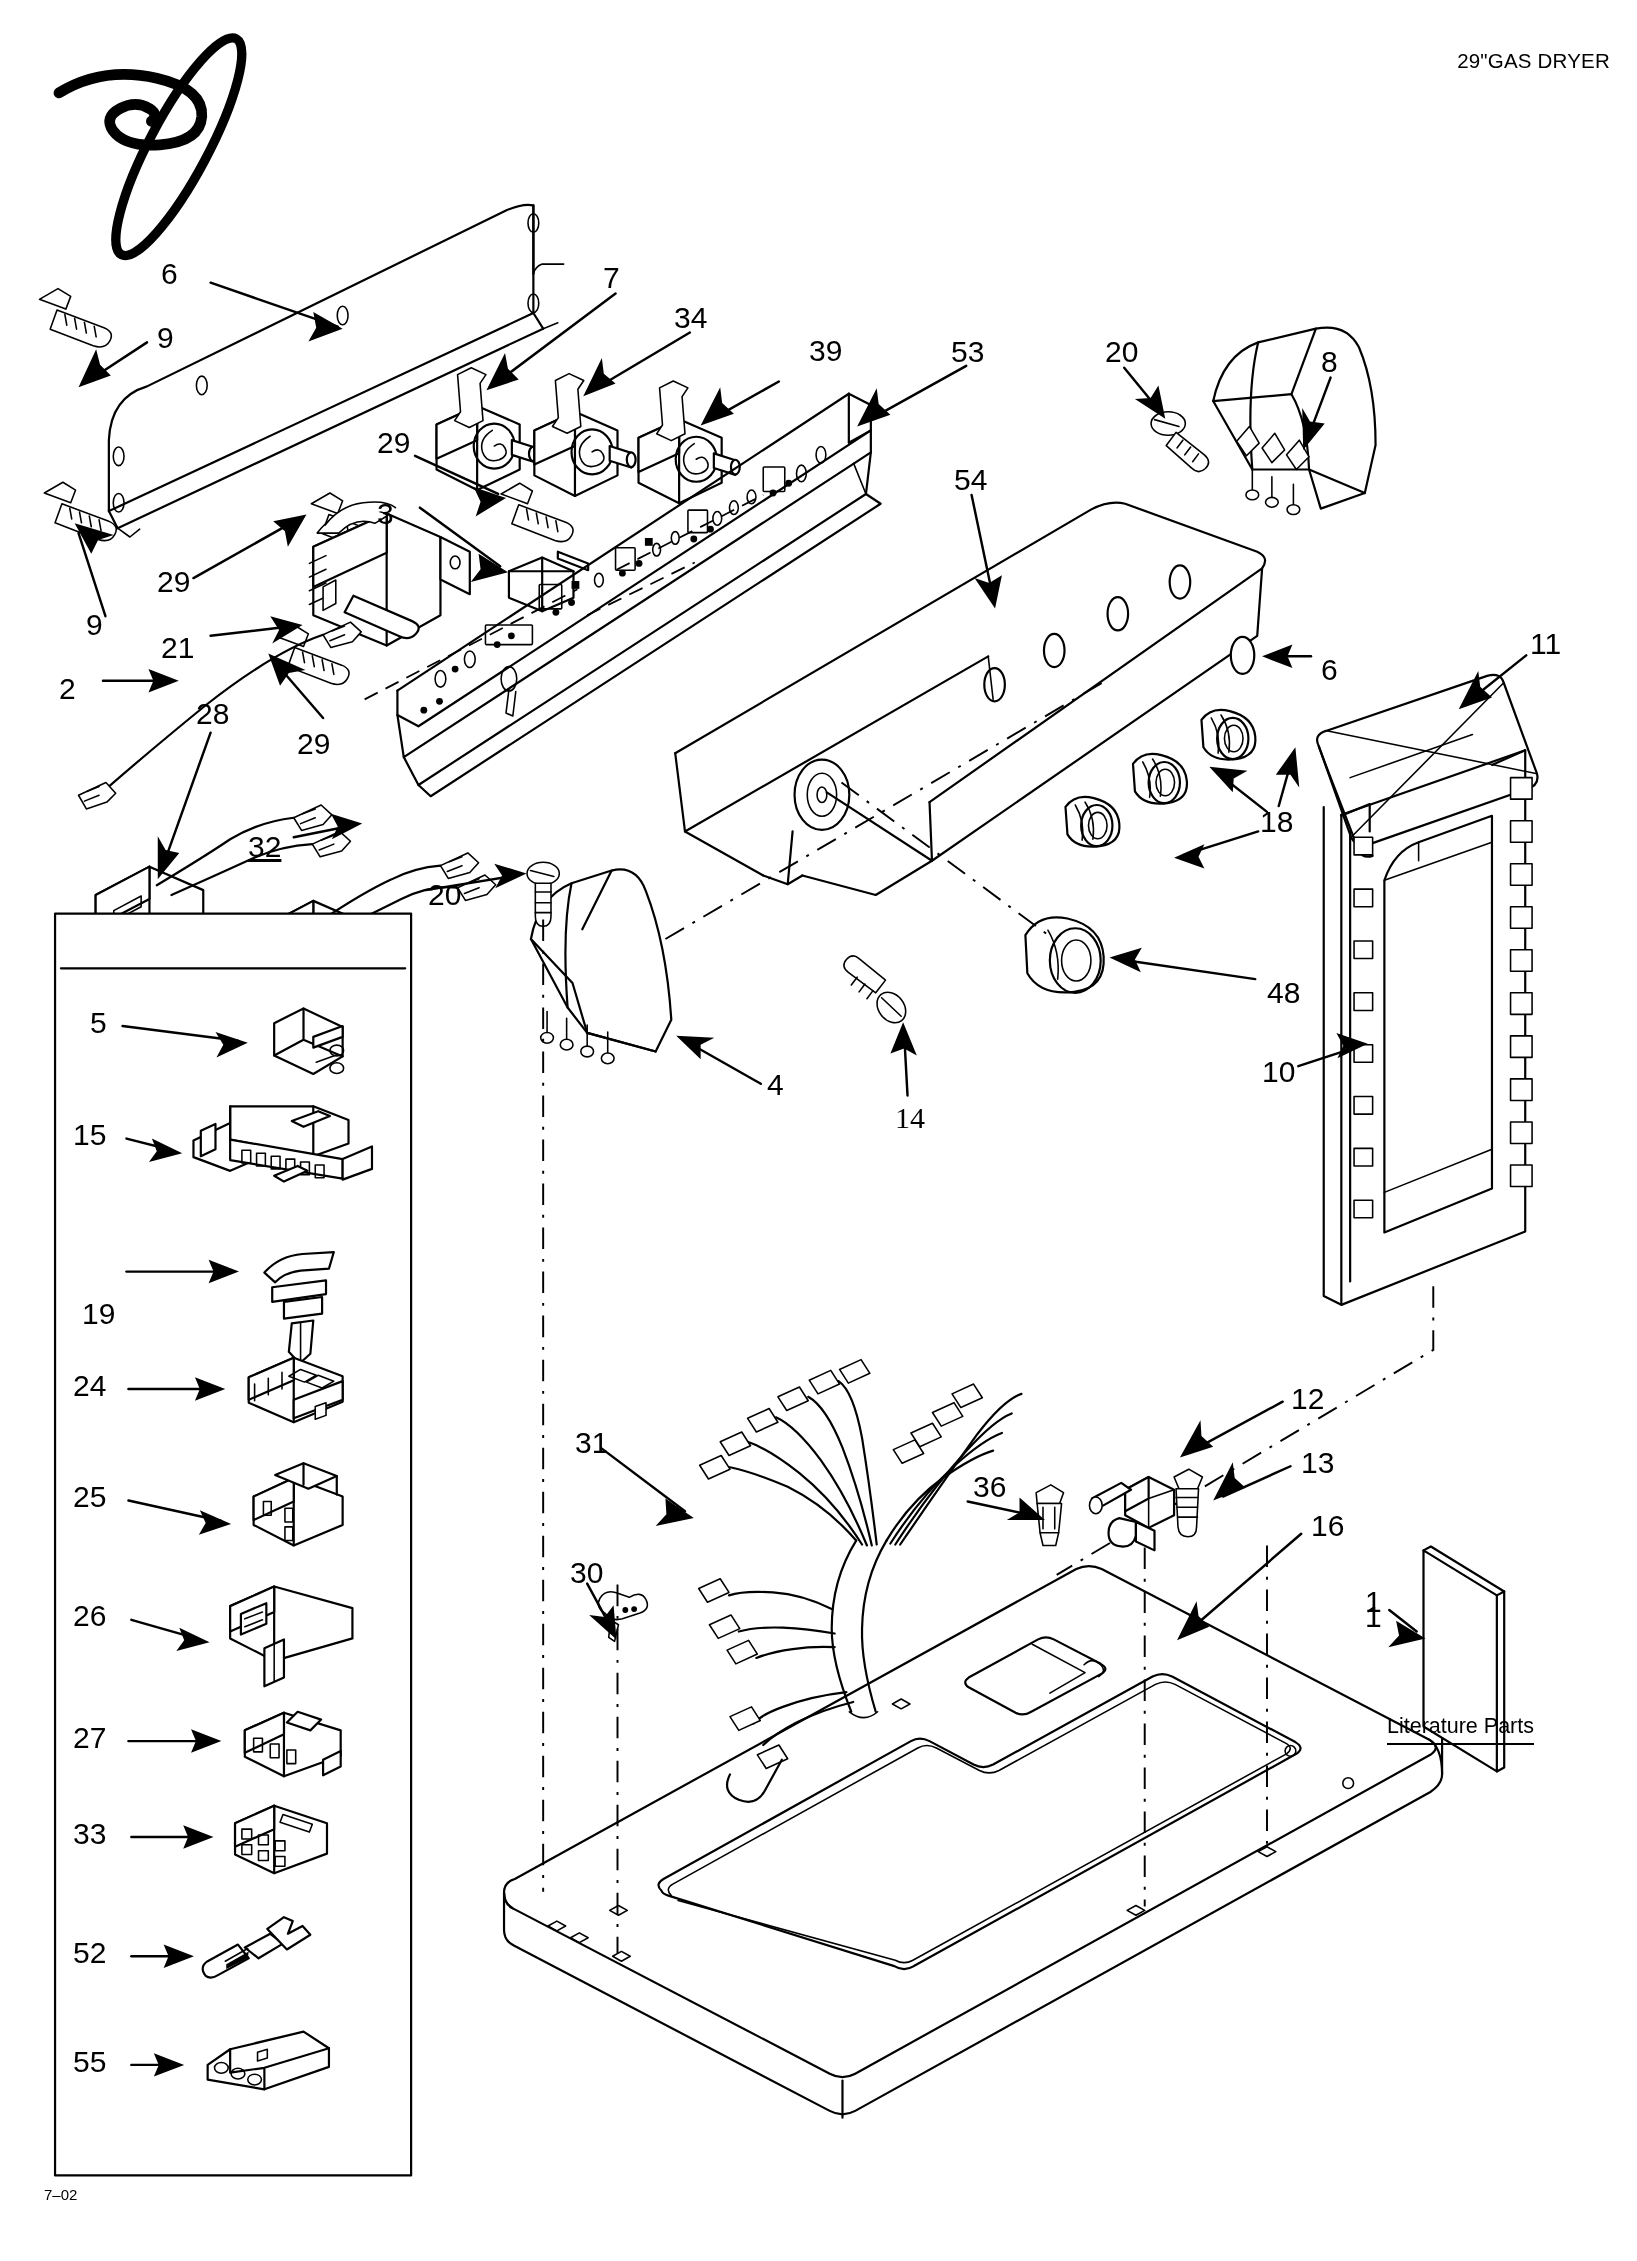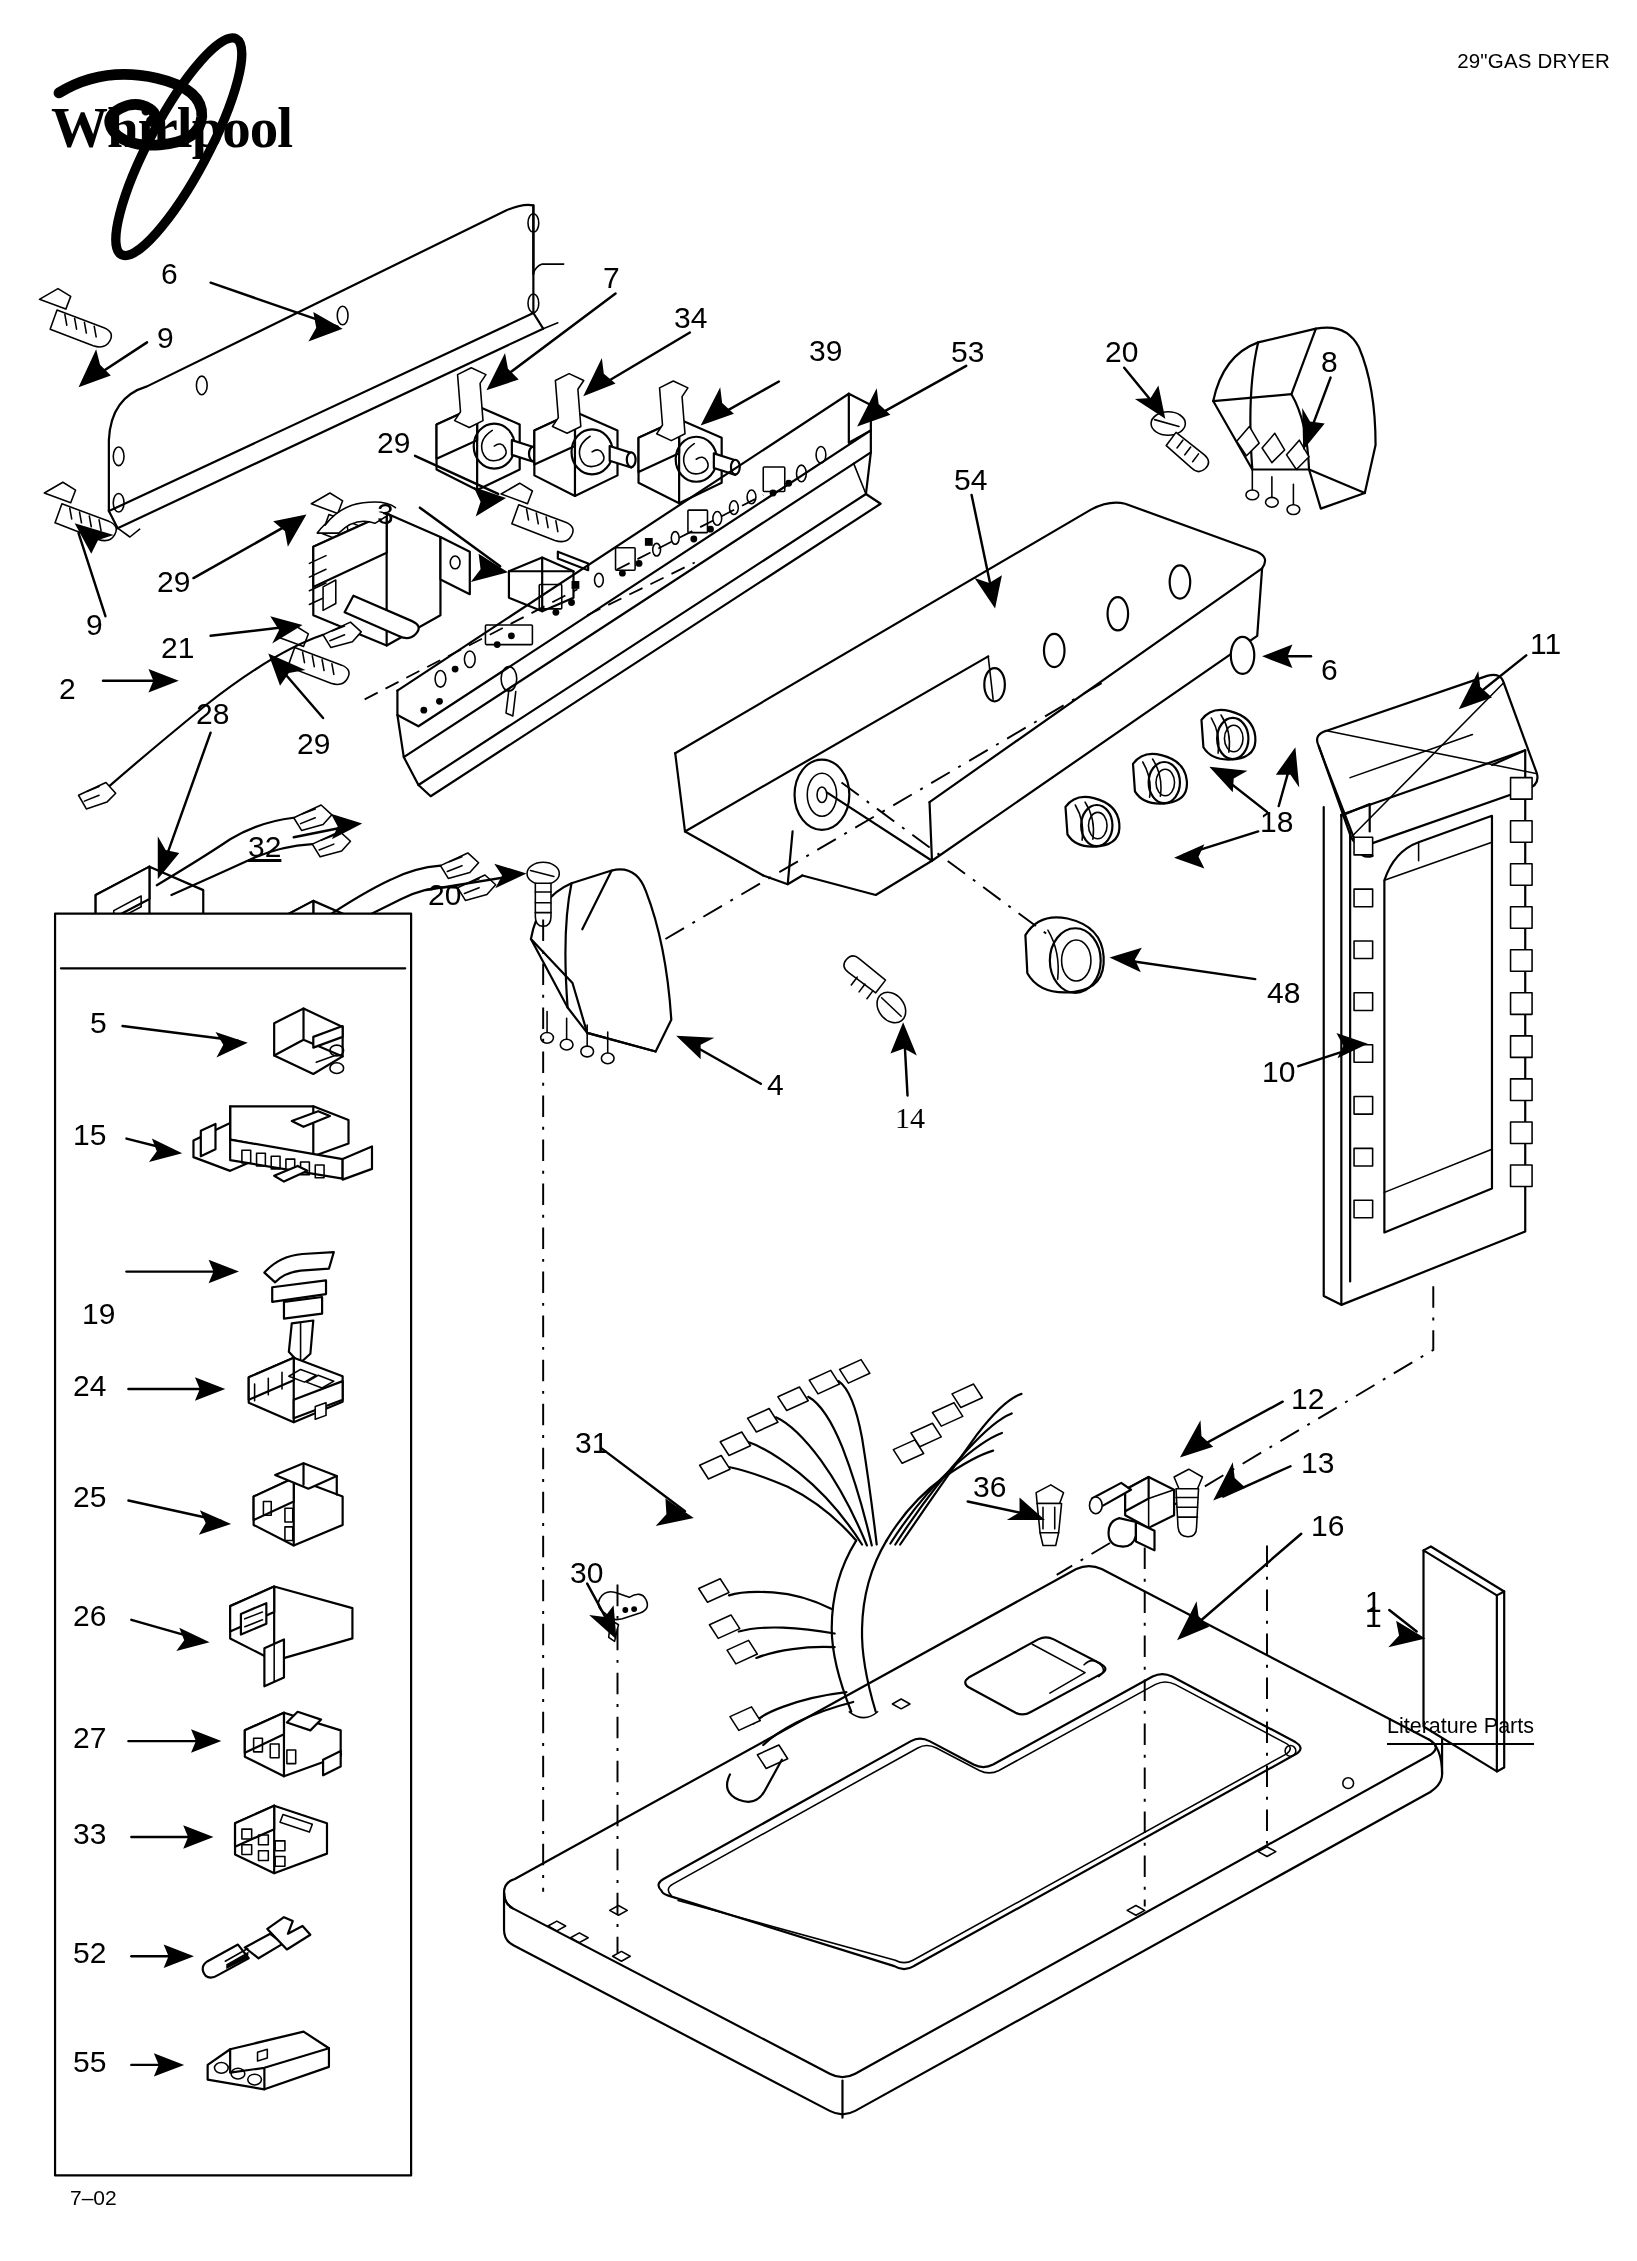--- a/index.html
+++ b/index.html
@@ -11,41 +11,40 @@
   .ln-t{fill:none;stroke:#000;stroke-width:3.2;stroke-linecap:round;stroke-linejoin:round;}
   .dash{fill:none;stroke:#000;stroke-width:4;stroke-dasharray:44 20 6 20;stroke-linecap:butt;}
   .dash2{fill:none;stroke:#000;stroke-width:3.6;stroke-dasharray:30 18;stroke-linecap:butt;}
   .wht{fill:#fff;stroke:#000;stroke-width:4.5;stroke-linejoin:round;stroke-linecap:round;}
   .wht-t{fill:#fff;stroke:#000;stroke-width:3.2;stroke-linejoin:round;stroke-linecap:round;}
   .blk{fill:#000;}
   .lead{fill:none;stroke:#000;stroke-width:5;stroke-linecap:round;}
   .num{position:absolute;font-size:30px;font-weight:400;line-height:1;
        font-family:"Liberation Sans",sans-serif;white-space:nowrap;}
   .hdr{position:absolute;font-size:20.5px;letter-spacing:0.2px;white-space:nowrap;}
-  .foot{position:absolute;font-size:21px;white-space:nowrap;margin-left:26px;}
+  .foot{position:absolute;font-size:15px;white-space:nowrap;}
   .boxtitle{position:absolute;font-size:19.6px;letter-spacing:0.7px;white-space:nowrap;}
   .litlab{position:absolute;font-size:21.5px;white-space:nowrap;
           border-bottom:2.4px solid #000;padding-bottom:3.9px;}
   .logotxt{position:absolute;font-family:"Liberation Serif",serif;font-weight:700;
            font-size:57px;letter-spacing:-1px;white-space:nowrap;}
 </style>
 </head>
 <body>
 
 <div id="sheet">
 
   <div class="hdr" style="right:28px;top:49px;">29"GAS DRYER</div>
 
   <div class="foot" style="left:44px;top:2186px;">7–02</div>
 
   <div class="boxtitle" style="left:112px;top:928px;">WIRING HARNESS PARTS</div>
 
   <div class="litlab" style="left:1387px;top:1714px;">Literature Parts</div>
 
-  <div class="logotxt" style="left:51px;top:95px;">Whirlpool</div>
 
   <svg viewBox="0 0 3348 4623" xmlns="http://www.w3.org/2000/svg">
 
     <g>
       <ellipse cx="365" cy="300" rx="60" ry="250" transform="rotate(28 365 300)" fill="none" stroke="#000" stroke-width="19"></ellipse>
       <path d="M120 190 q90 -55 200 -30 q95 22 92 78 q-4 52 -86 58
                q-70 5 -95 -28 q-20 -28 14 -46 q32 -17 60 0 q20 13 4 26" fill="none" stroke="#000" stroke-width="22" stroke-linecap="round"></path>
     </g>
 
     <g>

